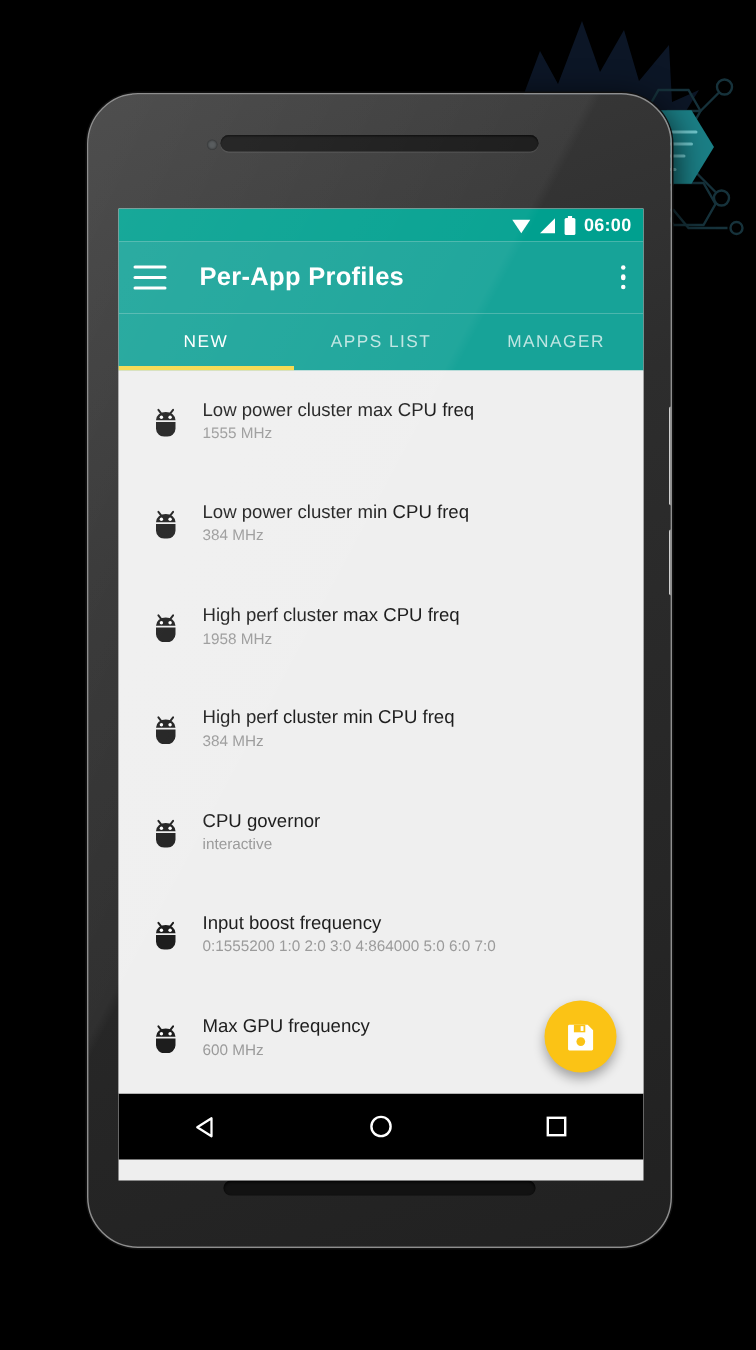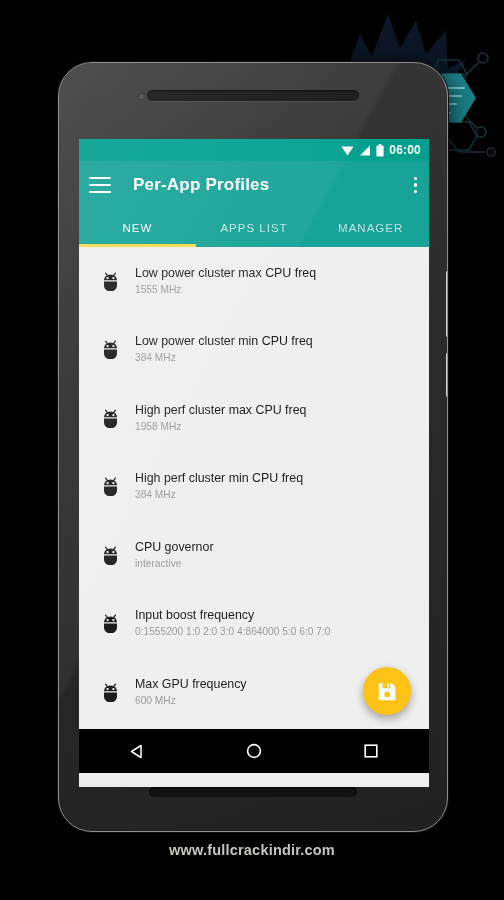--- a/index.html
+++ b/index.html
@@ -381,14 +381,13 @@
         <div class="nav-btn">
           <svg width="14" height="14" viewBox="0 0 14 14">
               <rect x="1.2" y="1.2" width="11.6" height="11.6" fill="none" stroke="#fff" stroke-width="1.6"></rect>
             </svg>
         </div>
       </div>
 
     </div>
   </div>
 
-  <div class="watermark">www.fullcrackindir.com</div>
 </div>
 
 </body></html>

